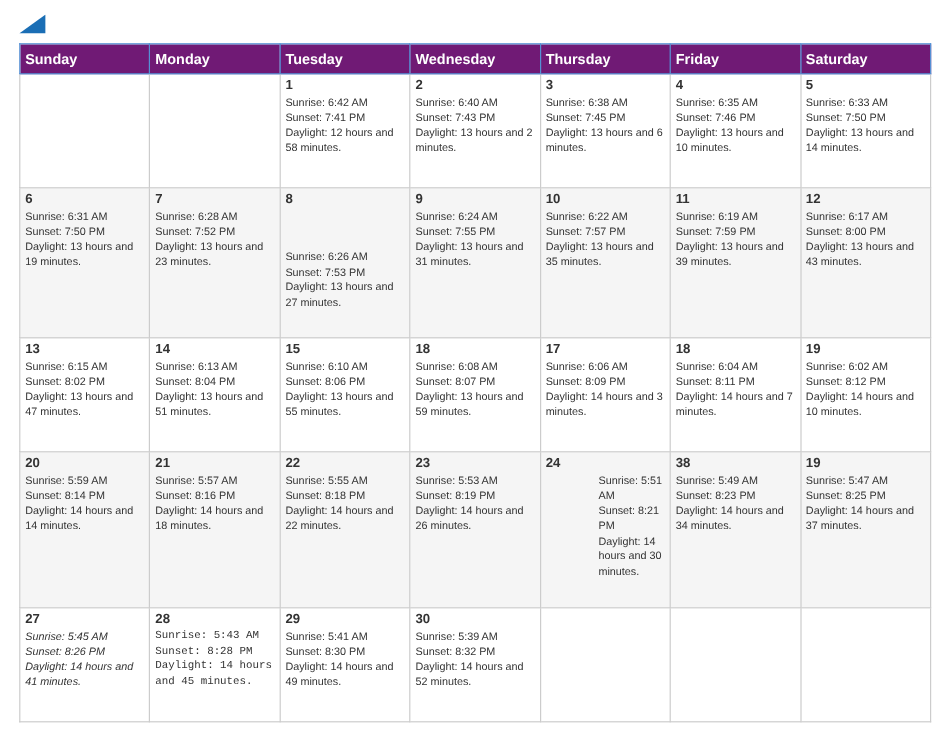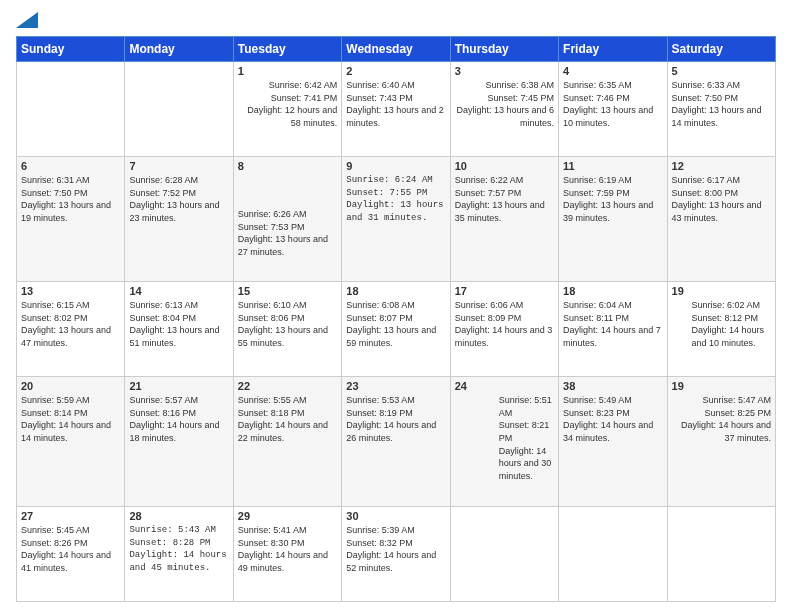--- a/index.html
+++ b/index.html
@@ -45,21 +45,21 @@
       font-weight: bold;
     }
     .calendar {
       flex: 1;
       border: 1px solid #ccc;
       border-collapse: collapse;
       width: 100%;
       table-layout: fixed;
     }
     .calendar th {
-      background: #1d4ed8;
+      background: #701a75;
       color: #fff;
       font-size: 12px;
       font-weight: bold;
       padding: 5px 4px;
       text-align: left;
       border: 1px solid #5590d4;
     }
     .calendar td {
       border: 1px solid #ccc;
       vertical-align: top;
@@ -123,33 +123,33 @@
           <th>Friday</th>
           <th>Saturday</th>
         </tr>
     </thead>
     <tbody id="calendar-body">
     <tr>
           <td class="empty-cell"></td>
           <td class="empty-cell"></td>
           <td>
             <span class="day-number">1</span>
-            <div class="day-info" style="white-space: pre-line; text-align: right;">Sunrise: 6:42 AM
+            <div class="day-info" style="white-space: pre-line;">Sunrise: 6:42 AM
 Sunset: 7:41 PM
 Daylight: 12 hours and 58 minutes.</div>
           </td>
           <td>
             <span class="day-number">2</span>
             <div class="day-info" style="white-space: pre-line;">Sunrise: 6:40 AM
 Sunset: 7:43 PM
 Daylight: 13 hours and 2 minutes.</div>
           </td>
           <td>
             <span class="day-number">3</span>
-            <div class="day-info" style="white-space: pre-line; text-align: right;">Sunrise: 6:38 AM
+            <div class="day-info" style="white-space: pre-line;">Sunrise: 6:38 AM
 Sunset: 7:45 PM
 Daylight: 13 hours and 6 minutes.</div>
           </td>
           <td>
             <span class="day-number">4</span>
             <div class="day-info" style="white-space: pre-line;">Sunrise: 6:35 AM
 Sunset: 7:46 PM
 Daylight: 13 hours and 10 minutes.</div>
           </td>
           <td>
@@ -173,21 +173,21 @@
 Daylight: 13 hours and 23 minutes.</div>
           </td>
           <td>
             <span class="day-number">8</span>
             <div class="day-info" style="white-space: pre-line; margin-top: 36px;">Sunrise: 6:26 AM
 Sunset: 7:53 PM
 Daylight: 13 hours and 27 minutes.</div>
           </td>
           <td>
             <span class="day-number">9</span>
-            <div class="day-info" style="white-space: pre-line; font-family: Liberation Mono, monospace;">Sunrise: 6:24 AM
+            <div class="day-info" style="white-space: pre-line;">Sunrise: 6:24 AM
 Sunset: 7:55 PM
 Daylight: 13 hours and 31 minutes.</div>
           </td>
           <td>
             <span class="day-number">10</span>
             <div class="day-info" style="white-space: pre-line;">Sunrise: 6:22 AM
 Sunset: 7:57 PM
 Daylight: 13 hours and 35 minutes.</div>
           </td>
           <td>
@@ -235,21 +235,21 @@
 Daylight: 14 hours and 3 minutes.</div>
           </td>
           <td>
             <span class="day-number">18</span>
             <div class="day-info" style="white-space: pre-line;">Sunrise: 6:04 AM
 Sunset: 8:11 PM
 Daylight: 14 hours and 7 minutes.</div>
           </td>
           <td>
             <span class="day-number">19</span>
-            <div class="day-info" style="white-space: pre-line; margin-left: 20px;">Sunrise: 6:02 AM
+            <div class="day-info" style="white-space: pre-line;">Sunrise: 6:02 AM
 Sunset: 8:12 PM
 Daylight: 14 hours and 10 minutes.</div>
           </td>
         </tr>
         <tr>
           <td>
             <span class="day-number">20</span>
             <div class="day-info" style="white-space: pre-line;">Sunrise: 5:59 AM
 Sunset: 8:14 PM
 Daylight: 14 hours and 14 minutes.</div>
@@ -279,29 +279,29 @@
 Daylight: 14 hours and 30 minutes.</div>
           </td>
           <td>
             <span class="day-number">38</span>
             <div class="day-info" style="white-space: pre-line;">Sunrise: 5:49 AM
 Sunset: 8:23 PM
 Daylight: 14 hours and 34 minutes.</div>
           </td>
           <td>
             <span class="day-number">19</span>
-            <div class="day-info" style="white-space: pre-line; text-align: right;">Sunrise: 5:47 AM
+            <div class="day-info" style="white-space: pre-line;">Sunrise: 5:47 AM
 Sunset: 8:25 PM
 Daylight: 14 hours and 37 minutes.</div>
           </td>
         </tr>
         <tr>
           <td>
             <span class="day-number">27</span>
-            <div class="day-info" style="white-space: pre-line;">Sunrise: 5:45 AM
+            <div class="day-info" style="white-space: pre-line; font-style: italic;">Sunrise: 5:45 AM
 Sunset: 8:26 PM
 Daylight: 14 hours and 41 minutes.</div>
           </td>
           <td>
             <span class="day-number">28</span>
             <div class="day-info" style="white-space: pre-line; font-family: Liberation Mono, monospace;">Sunrise: 5:43 AM
 Sunset: 8:28 PM
 Daylight: 14 hours and 45 minutes.</div>
           </td>
           <td>

